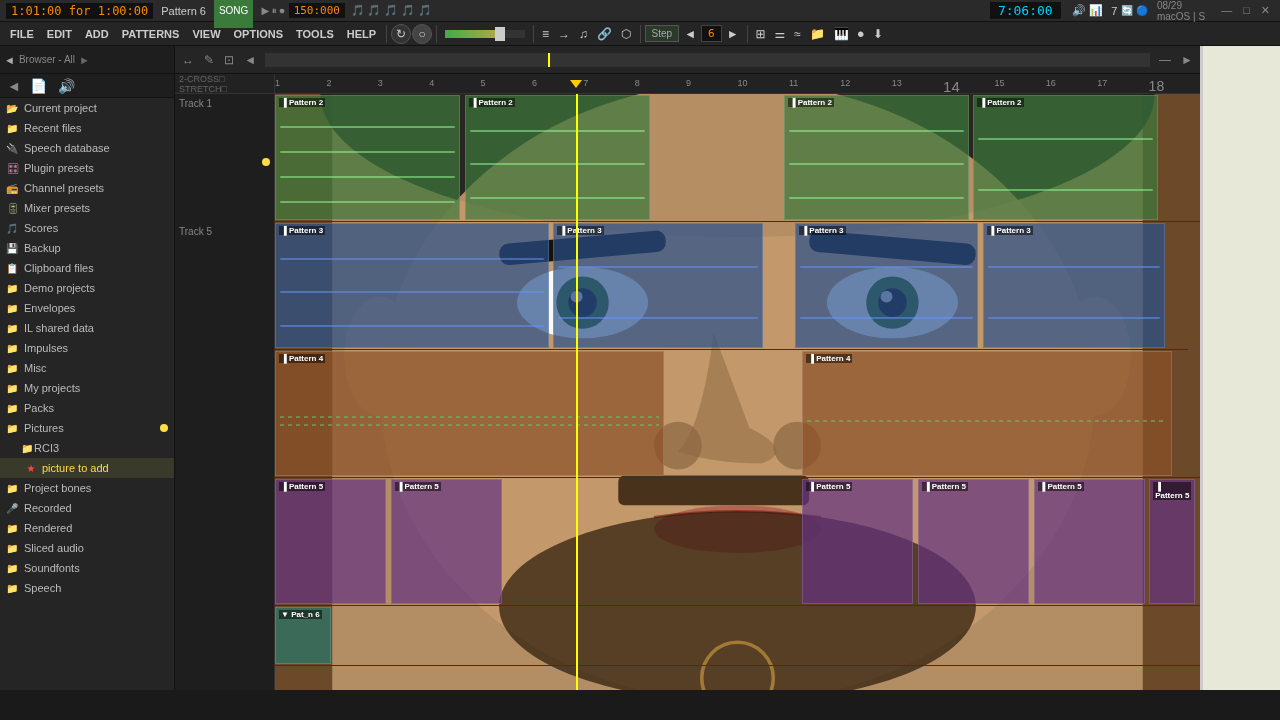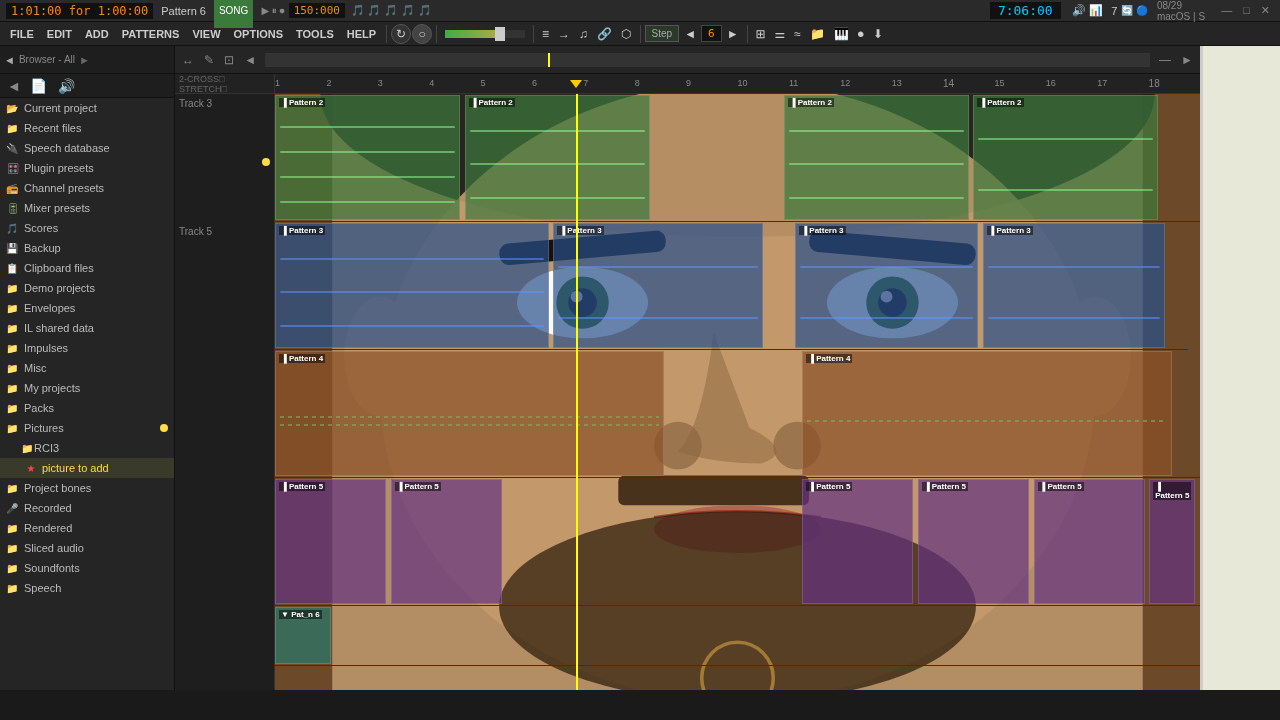--- a/index.html
+++ b/index.html
@@ -440,21 +440,21 @@
     </div>
 
     <div style="display:flex; height:calc(100% - 28px);">
 
       <div style="width:100px; flex-shrink:0; background:#1e1e1e; border-right:1px solid #333; display:flex; flex-direction:column;">
 
         <div style="height:20px; background:#222; border-bottom:1px solid #333; display:flex; align-items:center; padding:0 4px;">
           <span style="color:#666; font-size:9px;">2-CROSS□ STRETCH□</span>
         </div>
         <div class="track-label" style="height:128px; position:relative;">
-          <span>Track 3</span>
+          <span>Track 1</span>
           <span style="position:absolute; right:4px; top:50%; width:8px; height:8px; border-radius:50%; background:#ffdd44;"></span>
         </div>
         <div class="track-label" style="height:60px;">
           <span>Track 5</span>
         </div>
       </div>
 
       <div style="flex:1; position:relative; overflow:hidden;">
 
         <div style="height:20px; background:#222; border-bottom:1px solid #333; display:flex; align-items:center; position:relative; overflow:hidden;">
@@ -466,25 +466,25 @@
               <span style="position: absolute; left: 16.6667%; color: rgb(136, 136, 136); font-size: 9px;">4</span>
               <span style="position: absolute; left: 22.2222%; color: rgb(136, 136, 136); font-size: 9px;">5</span>
               <span style="position: absolute; left: 27.7778%; color: rgb(136, 136, 136); font-size: 9px;">6</span>
               <span style="position: absolute; left: 33.3333%; color: rgb(136, 136, 136); font-size: 9px;">7</span>
               <span style="position: absolute; left: 38.8889%; color: rgb(136, 136, 136); font-size: 9px;">8</span>
               <span style="position: absolute; left: 44.4444%; color: rgb(136, 136, 136); font-size: 9px;">9</span>
               <span style="position: absolute; left: 50%; color: rgb(136, 136, 136); font-size: 9px;">10</span>
               <span style="position: absolute; left: 55.5556%; color: rgb(136, 136, 136); font-size: 9px;">11</span>
               <span style="position: absolute; left: 61.1111%; color: rgb(136, 136, 136); font-size: 9px;">12</span>
               <span style="position: absolute; left: 66.6667%; color: rgb(136, 136, 136); font-size: 9px;">13</span>
-              <span style="position: absolute; left: 72.2222%; color: rgb(136, 136, 136); font-size: 10px;">14</span>
+              <span style="position: absolute; left: 72.2222%; color: rgb(136, 136, 136); font-size: 15px;">14</span>
               <span style="position: absolute; left: 77.7778%; color: rgb(136, 136, 136); font-size: 9px;">15</span>
               <span style="position: absolute; left: 83.3333%; color: rgb(136, 136, 136); font-size: 9px;">16</span>
               <span style="position: absolute; left: 88.8889%; color: rgb(136, 136, 136); font-size: 9px;">17</span>
-              <span style="position: absolute; left: 94.4444%; color: rgb(136, 136, 136); font-size: 10px;">18</span>
+              <span style="position: absolute; left: 94.4444%; color: rgb(136, 136, 136); font-size: 14px;">18</span>
             </div>
         </div>
 
         <div style="position:absolute; top:20px; left:0; right:0; bottom:0; overflow:hidden;">
           
           <svg width="100%" height="100%" viewBox="0 0 1080 500" preserveAspectRatio="xMidYMid slice">
 
             <rect width="1080" height="500" fill="#c49a6c" opacity="0.9"></rect>
 
             <rect x="0" y="0" width="200" height="500" fill="#5a3a1a" opacity="0.8"></rect>

